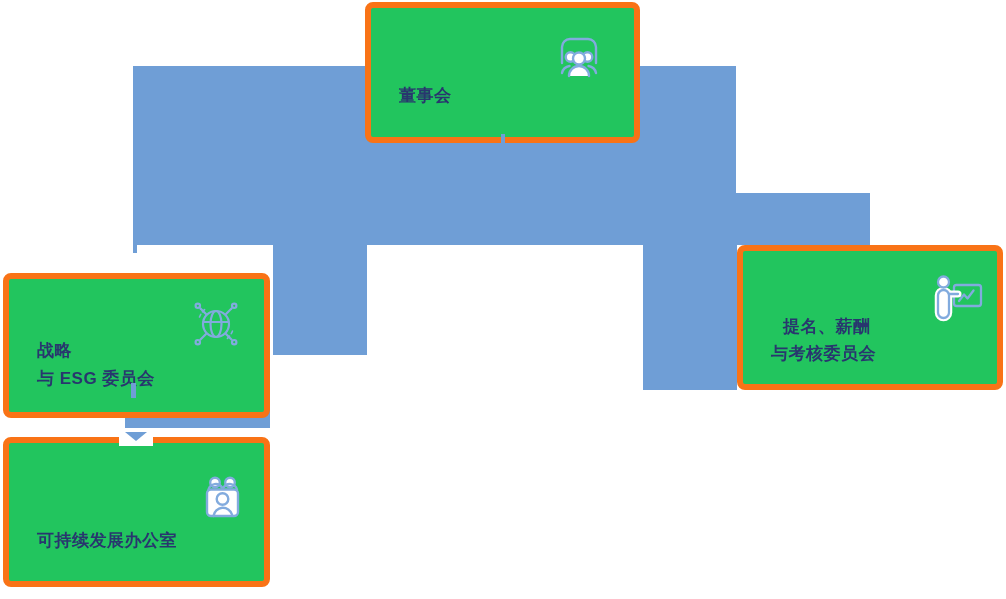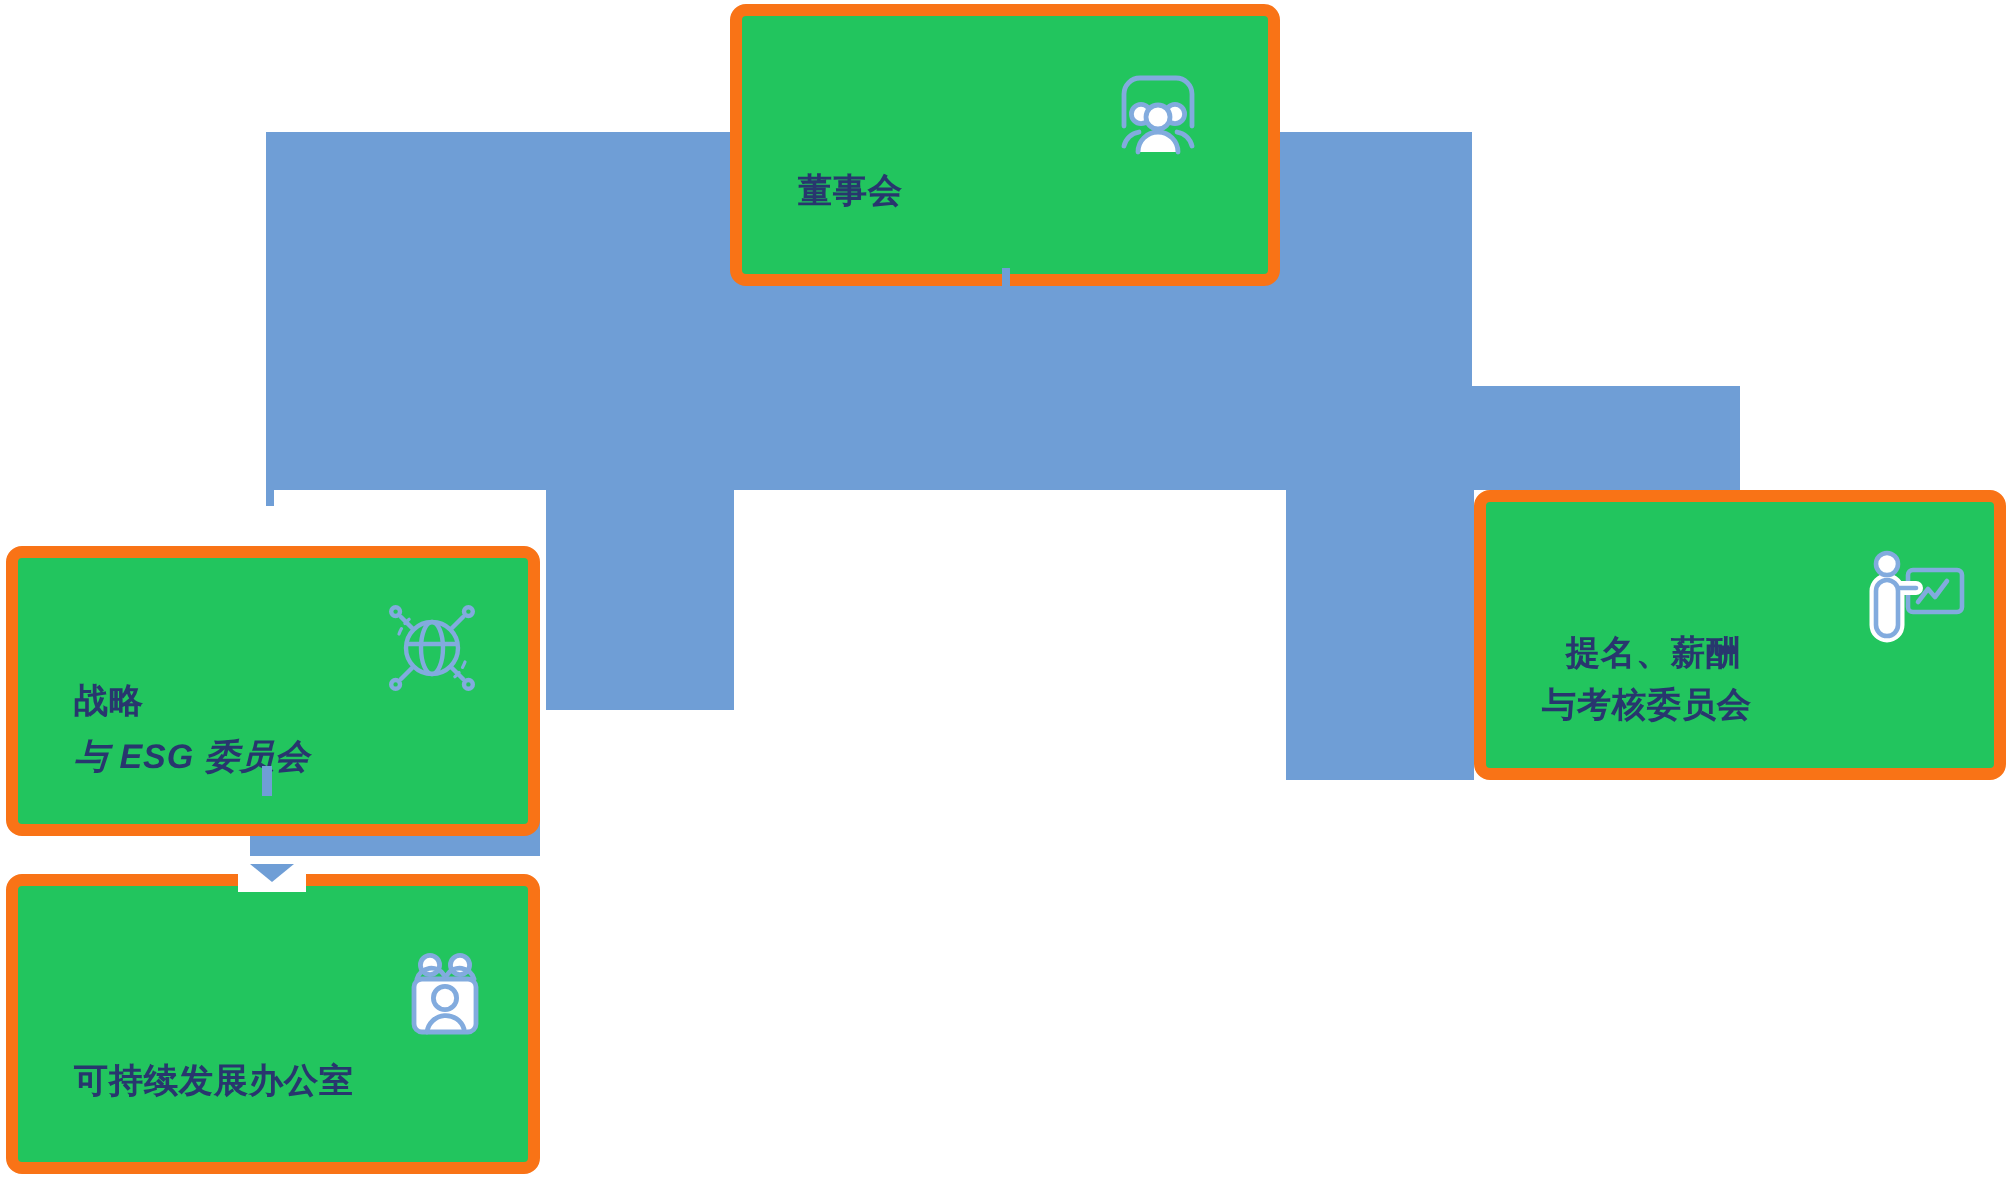--- a/index.html
+++ b/index.html
@@ -73,21 +73,21 @@
           <circle cx="7.8" cy="7.8" r="2.2"></circle>
         <line x1="36" y1="16" x2="41.5" y2="10.5"></line>
           <circle cx="44.2" cy="7.8" r="2.2"></circle>
         <line x1="16" y1="36" x2="10.5" y2="41.5"></line>
           <circle cx="7.8" cy="44.2" r="2.2"></circle>
         <line x1="36" y1="36" x2="41.5" y2="41.5"></line>
           <circle cx="44.2" cy="44.2" r="2.2"></circle>
       </svg>
     </span>
     <span class="label" style="top:58px;">战略</span>
-    <span class="label" style="top:86px;font-style:italic;">与 ESG 委员会</span>
+    <span class="label" style="top:86px;">与 ESG 委员会</span>
   </div>
 
 
   <div class="card" style="left:737px;top:245px;width:266px;height:145px;">
     <span class="icon" style="left:184px;top:22px;">
       <svg width="58" height="50" viewBox="0 0 58 50" fill="none" stroke="#82abde" stroke-width="2.3" stroke-linecap="round" stroke-linejoin="round">
         <rect x="27" y="12" width="27" height="21" rx="2.5"></rect>
         <path d="M32 28 l5 -6.5 3.5 4 6 -8"></path>
         <rect x="11" y="17" width="11" height="28" rx="5.5" stroke="#ffffff" stroke-width="6.5" fill="#ffffff"></rect>
         <path d="M22 21 h9" stroke="#ffffff" stroke-width="7"></path>

